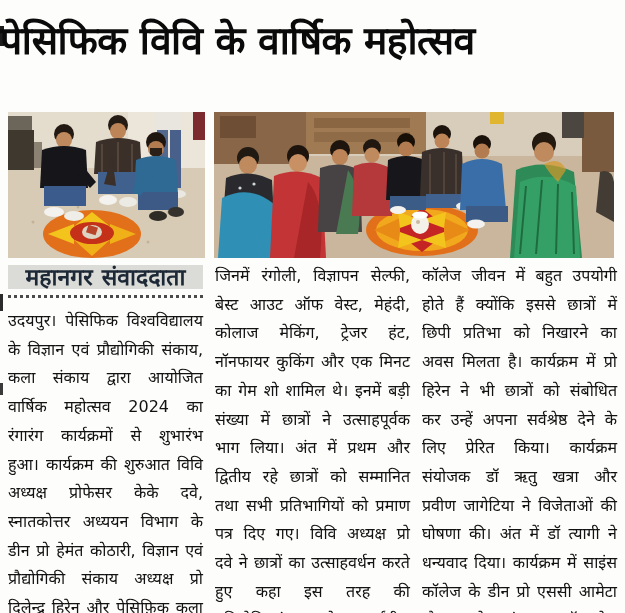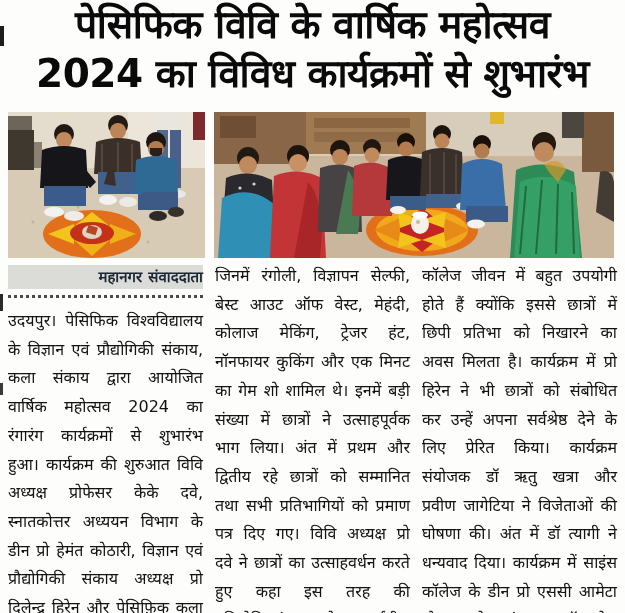--- a/index.html
+++ b/index.html
@@ -4,39 +4,39 @@
 <style>
   html,body { margin:0; padding:0; }
   body {
     width:625px; height:613px; background:#fdfdfb; overflow:hidden;
     font-family:"DejaVu Sans","Liberation Sans",sans-serif;
   }
   .sheet { position:relative; width:625px; height:613px; background:#fdfdfb; }
 
   
   .headline {
-    position:absolute; top:0; left:0; width:625px; text-align:center;
+    position:absolute; top:16px; left:0; width:625px; 
     font-weight:700; font-size:39px; line-height:49px; color:#0a0a0a;
     letter-spacing:-0.5px;
   }
 
   
   .photos { position:absolute; top:112px; left:8px; width:609px; display:flex; gap:9px; }
   .photo-frame { background:#d9cdbd; box-shadow:0 0 0 1px #cfc6b8 inset; }
   .photo-frame svg { display:block; }
 
   
   .body-area { position:absolute; top:262px; left:8px; width:609px; display:flex; gap:12px; }
   .col {
     width:195px; font-size:16px; line-height:28.7px; text-align:justify;
     color:#121212; word-spacing:1px;
   }
   .byline-bar {
-    background:#dbdbd8; color:#1d2836; font-weight:700; font-size:15px;
-    line-height:24px; text-align:right; margin-top:3px;
+    background:#dbdbd8; color:#1d2836; font-weight:700; font-size:23px;
+    line-height:24px; text-align:center; margin-top:3px;
   }
   .dotted-rule { height:0; border-bottom:3px dotted #4a4a4a; margin:6px 0 9px; }
   .dateline { font-weight:400; }
 
   
   .edge-mark { position:absolute; left:0; background:#1c1c1c; }
   .edge-mark.m1 { top:26px; width:4px; height:20px; }
   .edge-mark.m2 { top:294px; width:3px; height:17px; background:#2b2b2b; }
   .edge-mark.m3 { top:383px; width:3px; height:12px; background:#3a3a3a; }
 </style>
@@ -44,21 +44,20 @@
 <body>
 
 <div class="sheet">
 
   <div class="edge-mark m1"></div>
   <div class="edge-mark m2"></div>
   <div class="edge-mark m3"></div>
 
   <div class="headline">
     <div>पेसिफिक विवि के वार्षिक महोत्सव</div>
-    <div>2024 का विविध कार्यक्रमों से शुभारंभ</div>
   </div>
 
   <div class="photos">
 
     <div class="photo-frame">
       <svg width="197" height="146" viewBox="0 0 197 146">
         <rect width="197" height="146" fill="#d8cbb6"></rect>
         <rect width="197" height="56" fill="#e4dccd"></rect>
         <rect x="120" y="0" width="77" height="56" fill="#ece6da"></rect>
 

